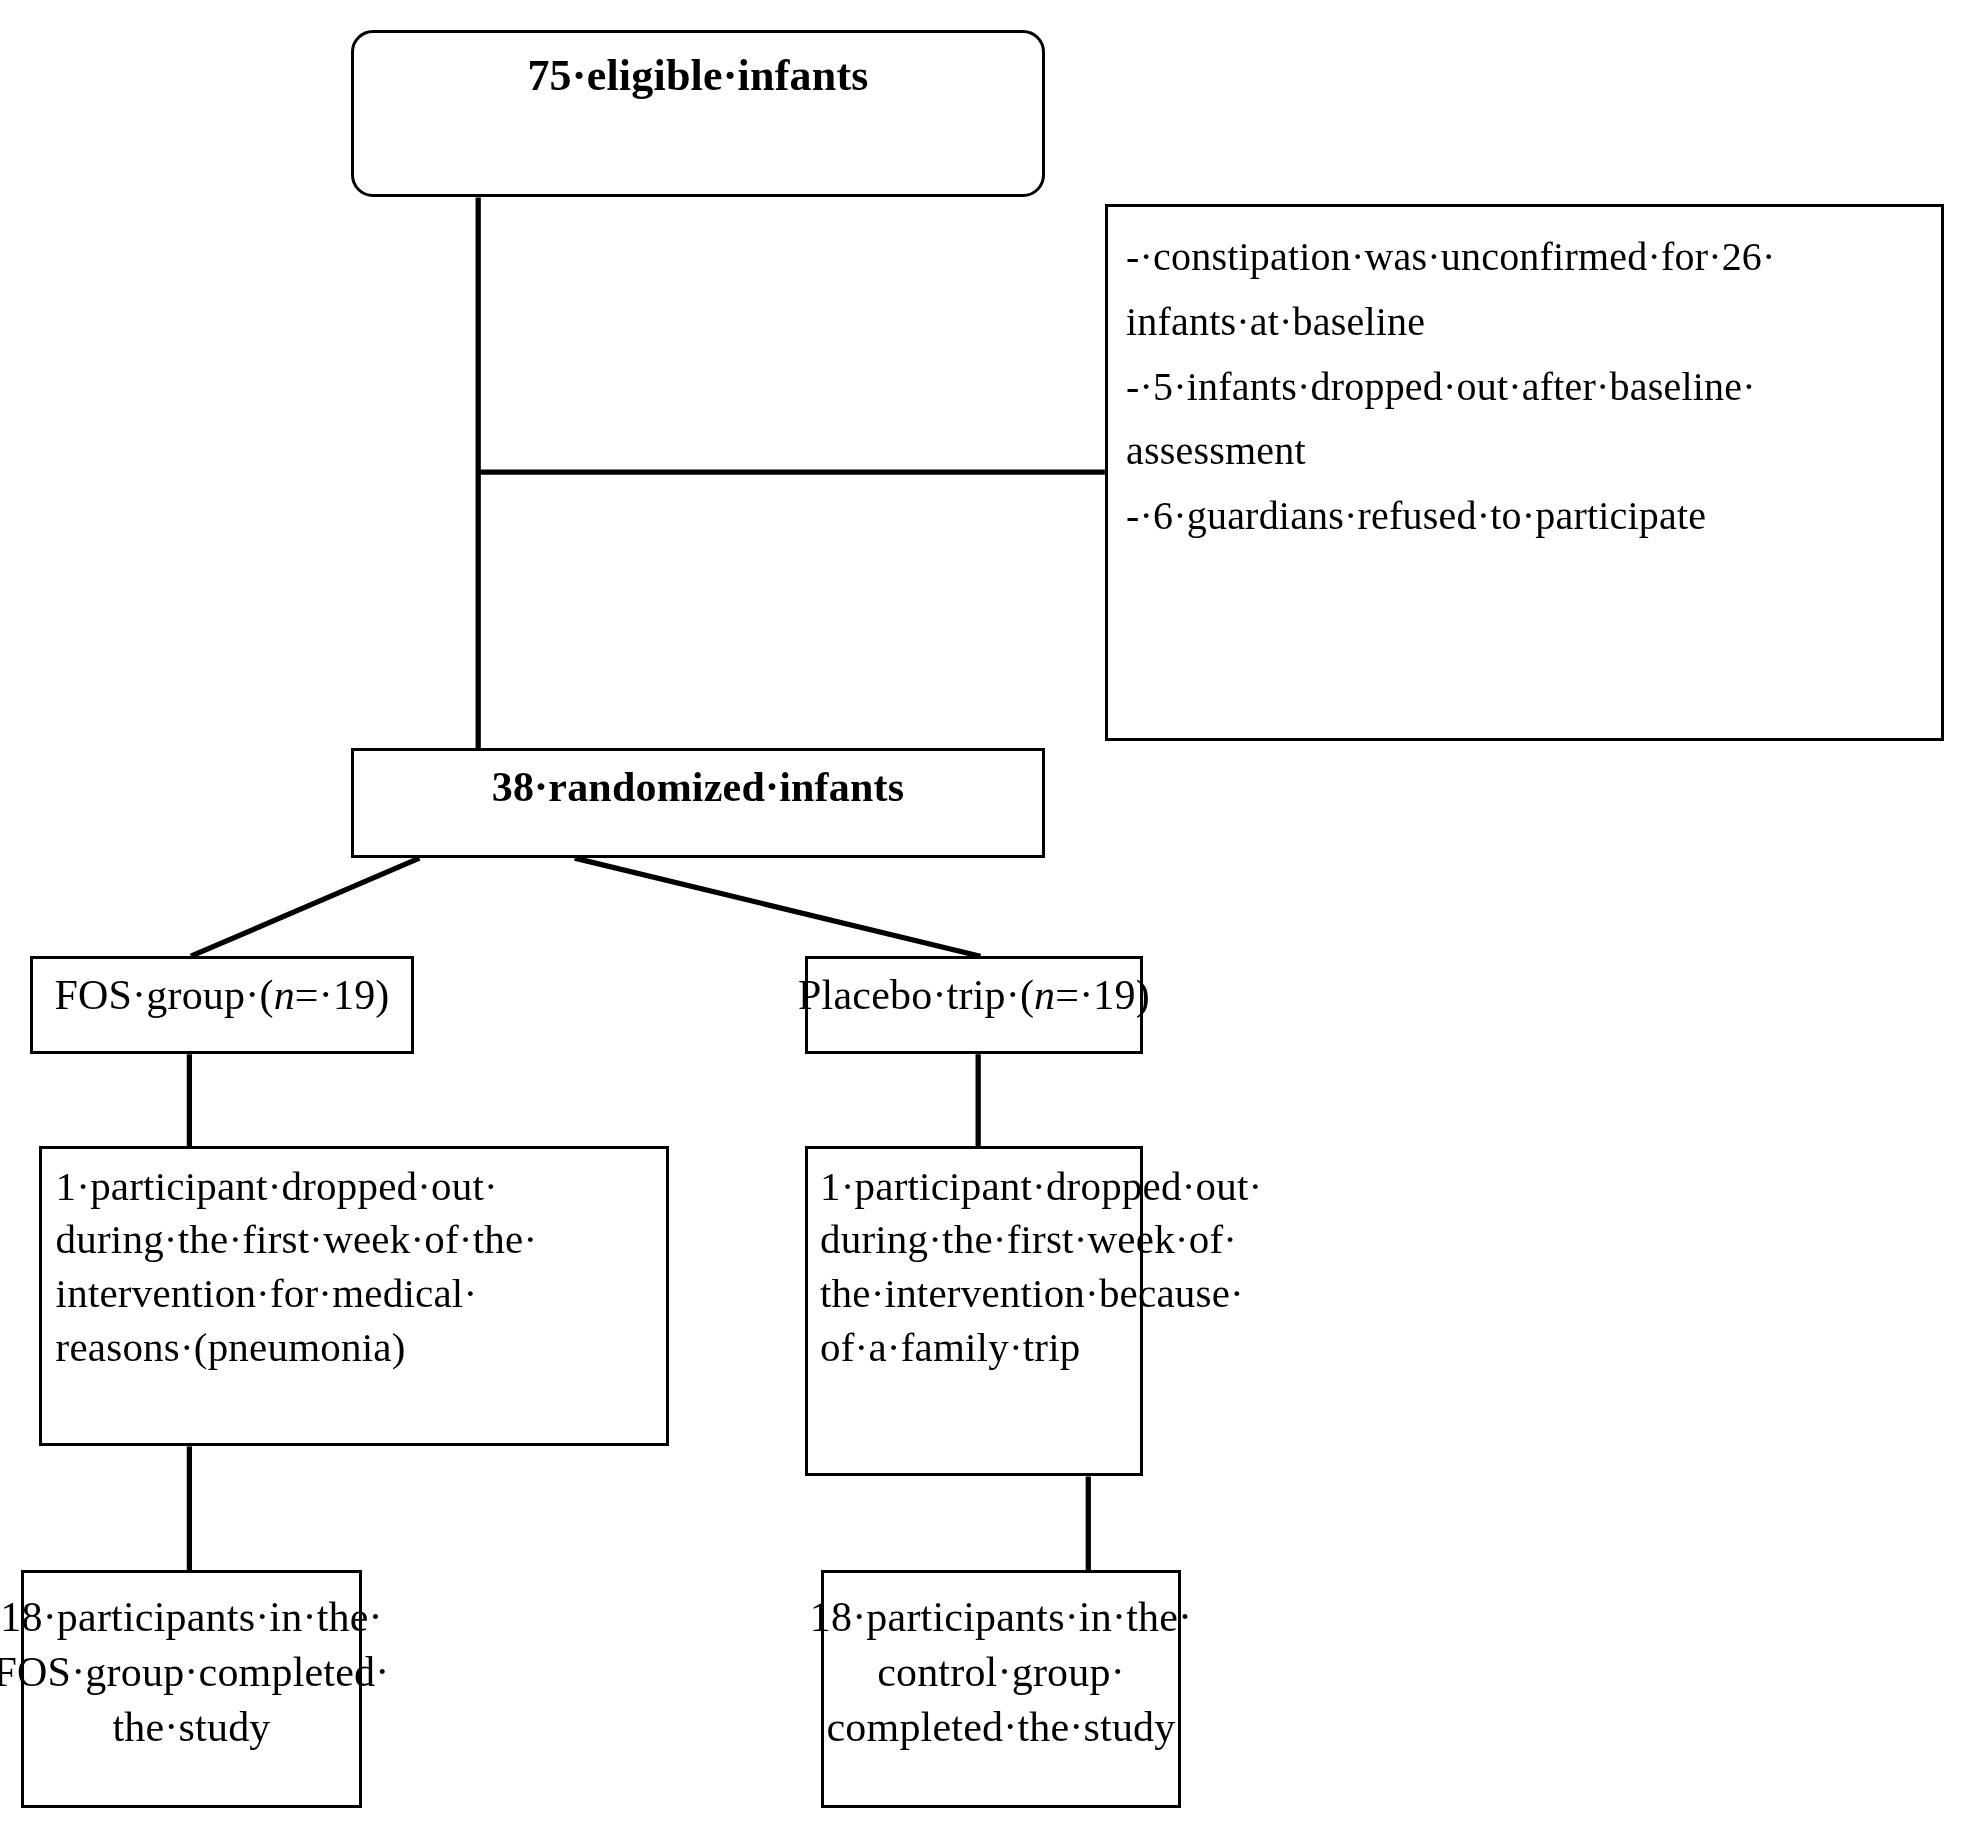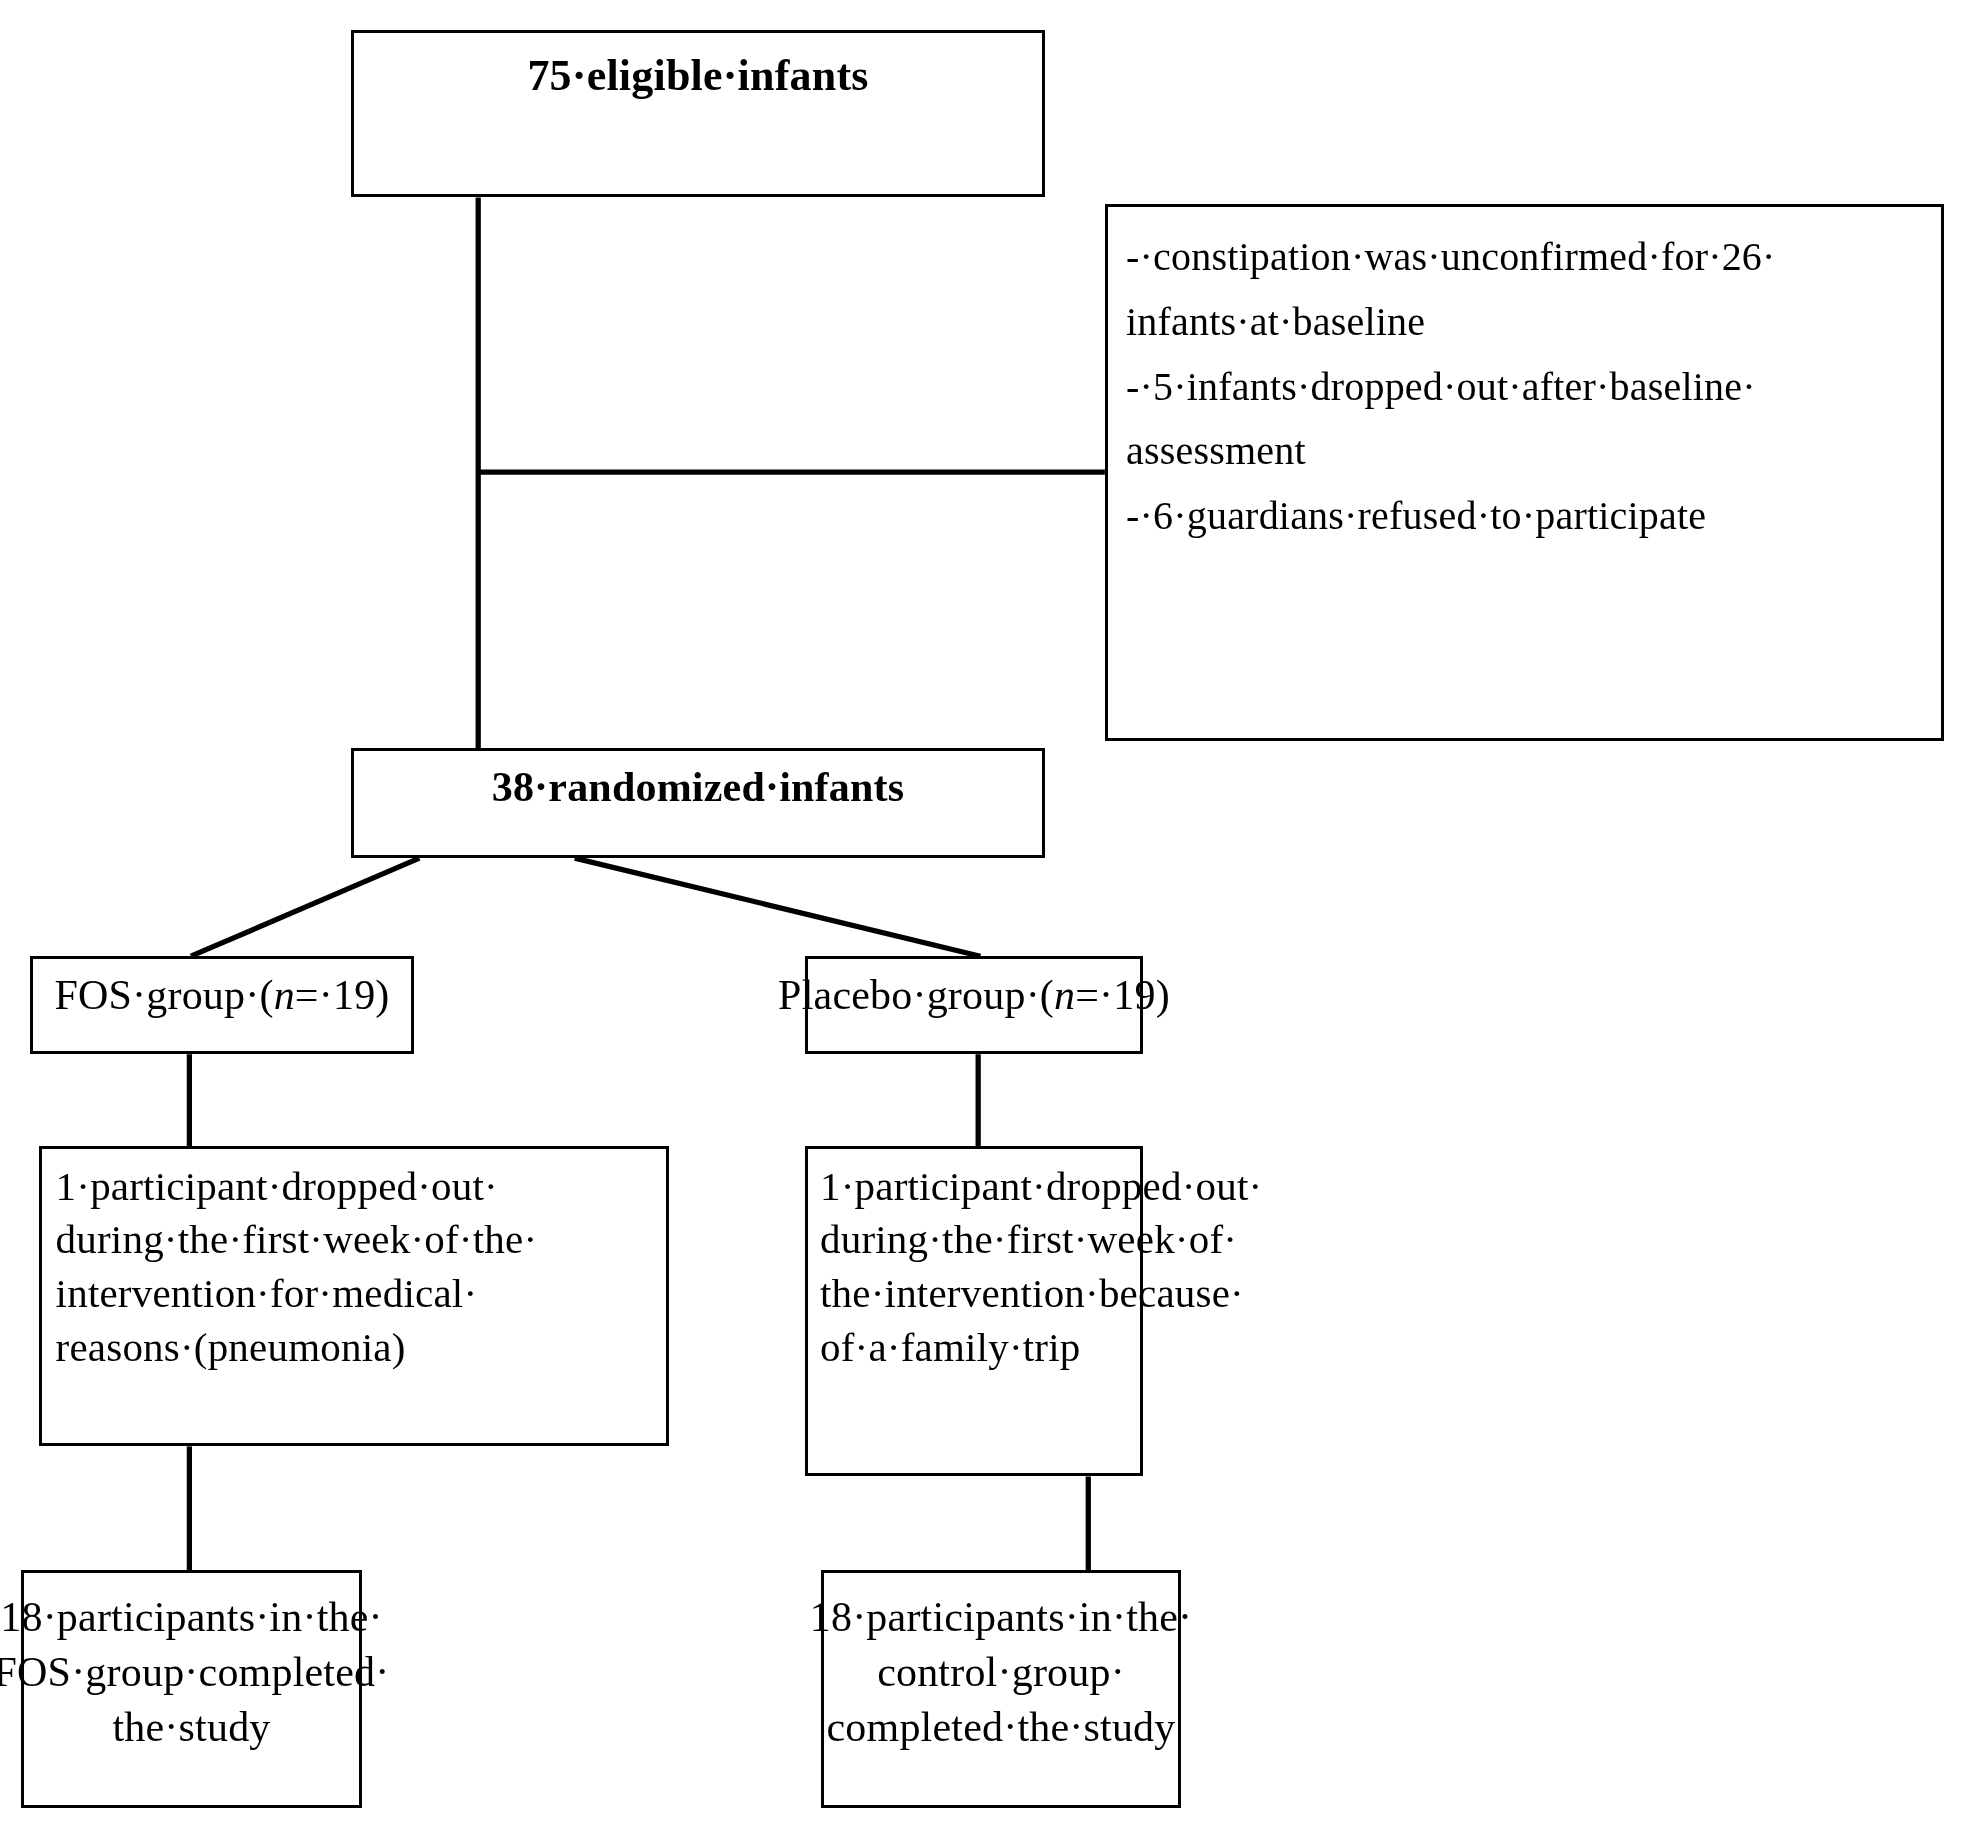--- a/index.html
+++ b/index.html
@@ -40,20 +40,21 @@
     color: #000000;
     font-size: 41px;
     line-height: 1.30;
     white-space: pre-line;
     letter-spacing: 0.2px;
   }
   
   #node-eligible {
     left: 351px; top: 30px; width: 694px; height: 167px;
     align-items: center;
+    border-radius: 22px;
   }
   #node-eligible .txt {
     padding-top: 13.6px;
     text-align: center;
     font-weight: 700;
     font-size: 44px;
   }
 
   #node-exclusions {
     left: 1105px; top: 204px; width: 839px; height: 537px;
@@ -181,21 +182,21 @@
 
   <div class="node" id="node-randomized">
     <span class="txt">38·randomized·infants</span>
   </div>
 
   <div class="node" id="node-fos-group">
     <span class="txt"><span>FOS·group·(</span><span class="ital">n</span><span>=·19)</span></span>
   </div>
 
   <div class="node" id="node-placebo-group">
-    <span class="txt"><span>Placebo·group·(</span><span class="ital">n</span><span>=·19)</span></span>
+    <span class="txt"><span>Placebo·trip·(</span><span class="ital">n</span><span>=·19)</span></span>
   </div>
 
   <div class="node" id="node-fos-dropout">
     <span class="txt">1·participant·dropped·out·
 during·the·first·week·of·the·
 intervention·for·medical·
 reasons·(pneumonia)</span>
   </div>
 
   <div class="node" id="node-placebo-dropout">

